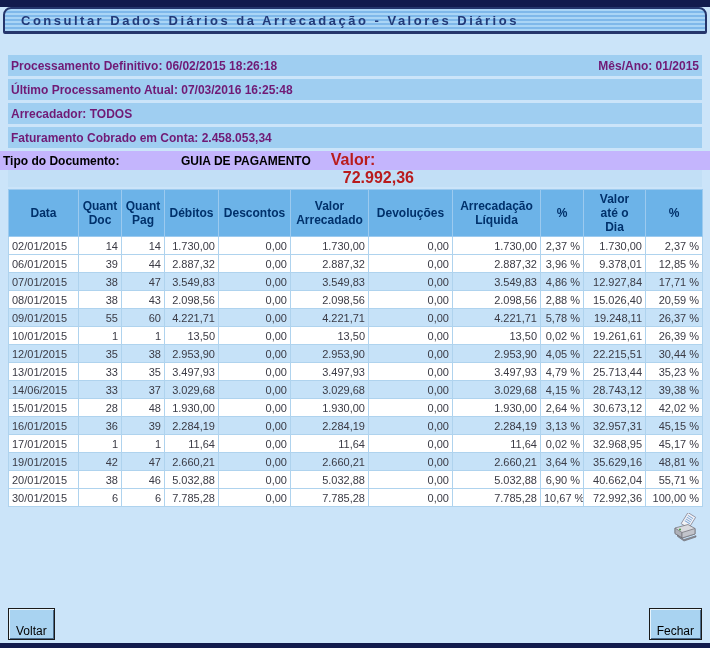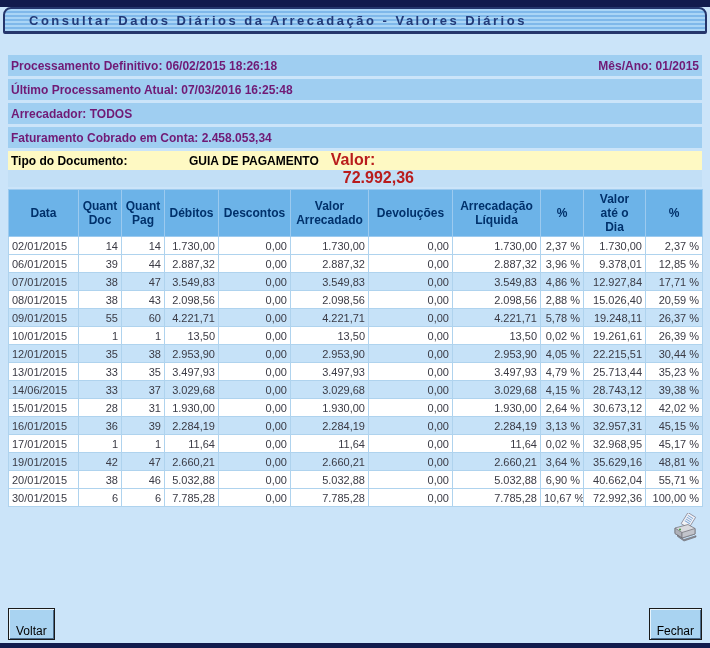--- a/index.html
+++ b/index.html
@@ -4,33 +4,33 @@
 <style>
   html,body{margin:0;padding:0;}
   body{width:710px;height:648px;font-family:"Liberation Sans",sans-serif;}
   .page{position:relative;width:710px;height:648px;background:#CBE4F9;overflow:hidden;}
   .top-strip{height:7px;background:#121B4D;}
   .bottom-strip{position:absolute;left:0;bottom:0;width:100%;height:5px;background:#121B4D;}
   .title-bar{
     margin:0 3px;height:22px;
     background:repeating-linear-gradient(180deg,#aad5f6 0px,#aad5f6 2px,#7fb8ea 2px,#7fb8ea 4px);
     border:2px solid #25366C;border-bottom-width:3px;border-radius:8px 8px 2px 2px;
-    display:flex;align-items:center;padding-left:8px;
+    display:flex;align-items:center;
   }
   .title-bar span{
     padding-left:16px;font-size:13px;font-weight:bold;letter-spacing:2.5px;color:#223A78;
   }
   .content{margin-top:21px;}
   .info-row{
     margin:0 8px 3px 8px;height:21px;background:#9FCEF1;
     display:flex;align-items:center;justify-content:space-between;
     padding:0 3px;font-size:12px;font-weight:bold;color:#701a75;
   }
   .doc-row{
-    margin:0 8px;height:19px;background:#fef9c3;display:flex;align-items:center;
+    margin:0 0;height:19px;background:#c4b5fd;display:flex;align-items:center;
     padding:0 3px;font-size:12px;font-weight:bold;color:#000;
   }
   .doc-row .doc-label{width:178px;}
   .valor-row{
     margin:0 8px 2px 8px;height:17px;background:#C2DFF6;display:flex;align-items:center;
     justify-content:flex-end;font-size:16px;font-weight:bold;color:#b91c1c;padding:0 3px;flex-direction:column;
   }
   .valor-row .valor-label{margin-right:4px;}
   .valor-row .valor-value{width:118px;text-align:right;}
   table{border-collapse:collapse;width:694px;margin:0 8px;table-layout:fixed;}
@@ -243,21 +243,21 @@
             <td class="right">3.029,68</td>
             <td class="right">0,00</td>
             <td class="right">3.029,68</td>
             <td class="right">4,15 %</td>
             <td class="right">28.743,12</td>
             <td class="right">39,38 %</td>
           </tr>
           <tr class="row-white">
             <td class="left">15/01/2015</td>
             <td class="right">28</td>
-            <td class="right">31</td>
+            <td class="right">48</td>
             <td class="right">1.930,00</td>
             <td class="right">0,00</td>
             <td class="right">1.930,00</td>
             <td class="right">0,00</td>
             <td class="right">1.930,00</td>
             <td class="right">2,64 %</td>
             <td class="right">30.673,12</td>
             <td class="right">42,02 %</td>
           </tr>
           <tr class="row-blue">

